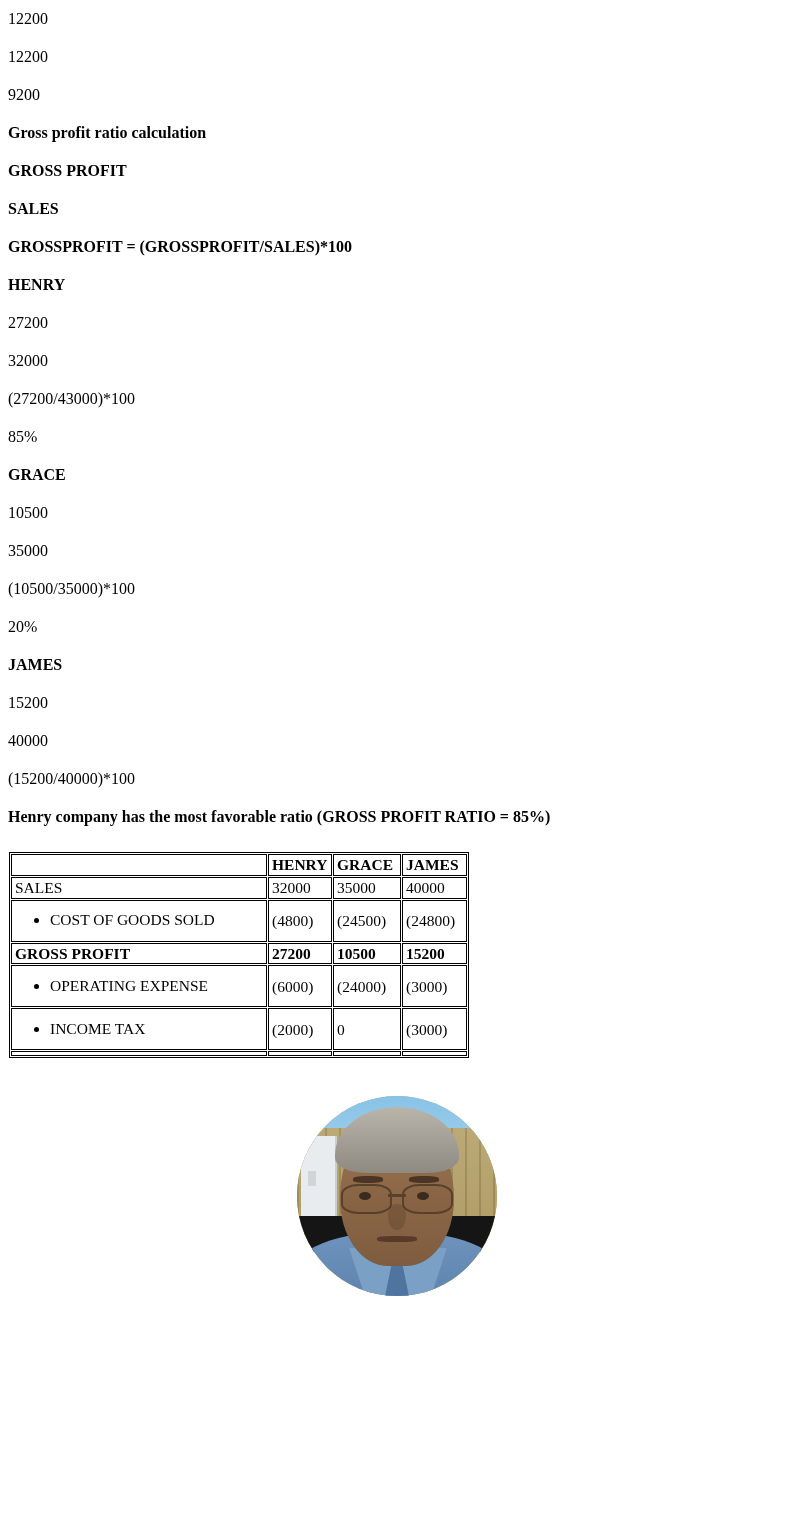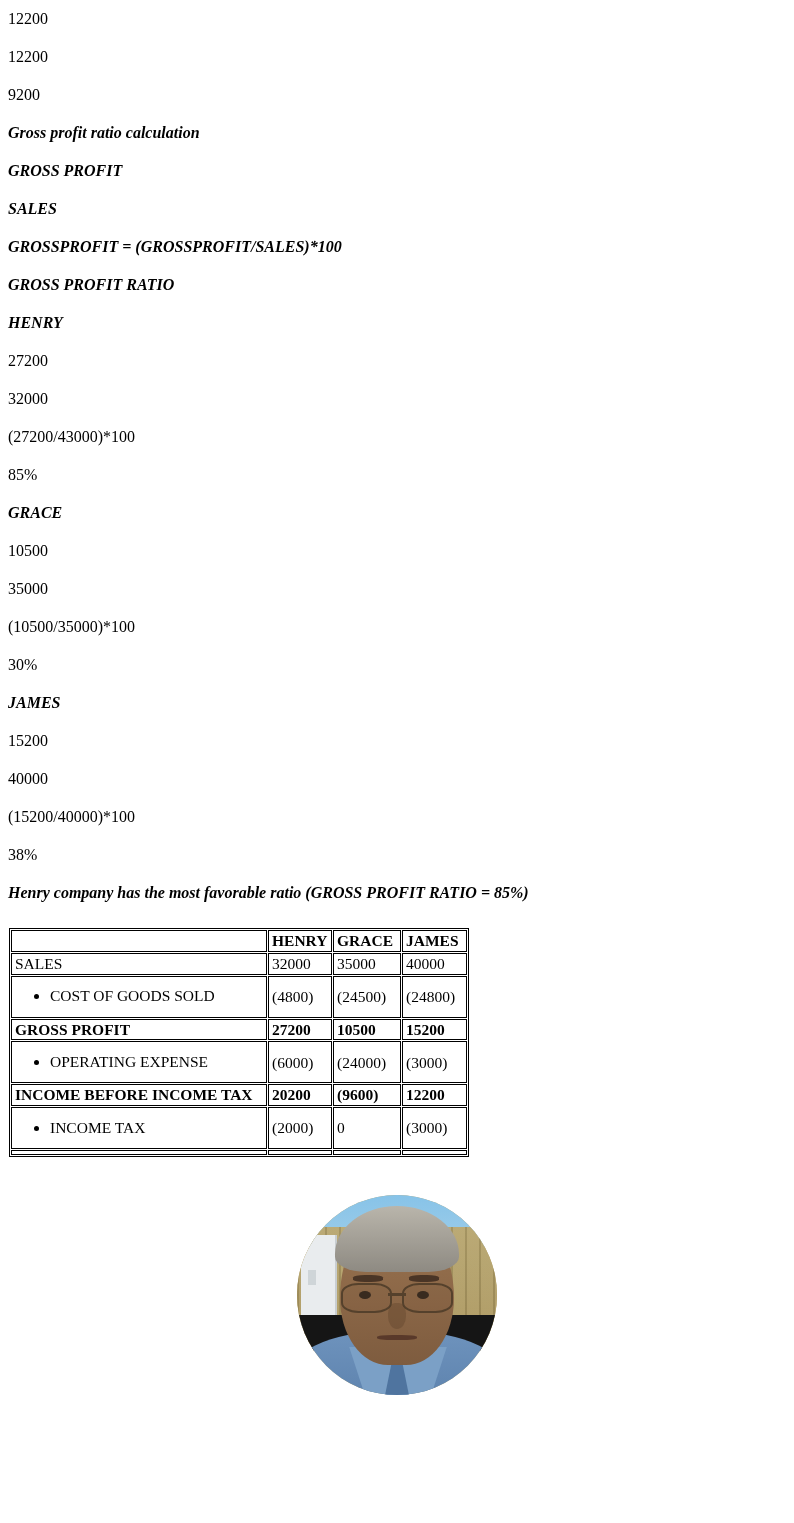--- a/index.html
+++ b/index.html
@@ -21,21 +21,20 @@
   }
   .tline {
     font-size: 16px;
     line-height: 1;
     margin: 0 0 0 0;
     padding: 11px 0 11px 0;
     white-space: nowrap;
   }
   .tline.b {
     font-weight: bold;
-    font-style: italic;
   }
   
   .fin-wrap {
     margin-top: 16px;
     padding-left: 1px;
   }
   table.fin {
     border-collapse: separate;
     border-spacing: 1px;
     border: 1px solid #000;
@@ -228,36 +227,34 @@
 <div class="page">
 
   <div id="pre-lines">
       <div class="tline">12200</div>
       <div class="tline">12200</div>
       <div class="tline">9200</div>
       <div class="tline b">Gross profit ratio calculation</div>
       <div class="tline b">GROSS PROFIT</div>
       <div class="tline b">SALES</div>
       <div class="tline b">GROSSPROFIT = (GROSSPROFIT/SALES)*100</div>
-      <div class="tline b">GROSS PROFIT RATIO</div>
       <div class="tline b">HENRY</div>
       <div class="tline">27200</div>
       <div class="tline">32000</div>
       <div class="tline">(27200/43000)*100</div>
       <div class="tline">85%</div>
       <div class="tline b">GRACE</div>
       <div class="tline">10500</div>
       <div class="tline">35000</div>
       <div class="tline">(10500/35000)*100</div>
-      <div class="tline">30%</div>
+      <div class="tline">20%</div>
       <div class="tline b">JAMES</div>
       <div class="tline">15200</div>
       <div class="tline">40000</div>
       <div class="tline">(15200/40000)*100</div>
-      <div class="tline">38%</div>
       <div class="tline b">Henry company has the most favorable ratio (GROSS PROFIT RATIO = 85%)</div>
     </div>
 
   <div class="fin-wrap">
     <table class="fin">
       <tbody id="fin-body">
           <tr class="hdr">
             <td class="c-label"></td>
             <td class="c-h">HENRY</td>
             <td class="c-g">GRACE</td>
@@ -287,26 +284,20 @@
           </tr>
           <tr class="bullet-row tall">
             <td class="c-label">
               <ul>
                 <li>OPERATING EXPENSE</li>
               </ul>
             </td>
             <td class="c-h">(6000)</td>
             <td class="c-g">(24000)</td>
             <td class="c-j">(3000)</td>
-          </tr>
-          <tr>
-            <td class="c-label bold">INCOME BEFORE INCOME TAX</td>
-            <td class="c-h bold">20200</td>
-            <td class="c-g bold">(9600)</td>
-            <td class="c-j bold">12200</td>
           </tr>
           <tr class="bullet-row tall">
             <td class="c-label">
               <ul>
                 <li>INCOME TAX</li>
               </ul>
             </td>
             <td class="c-h">(2000)</td>
             <td class="c-g">0</td>
             <td class="c-j">(3000)</td>

